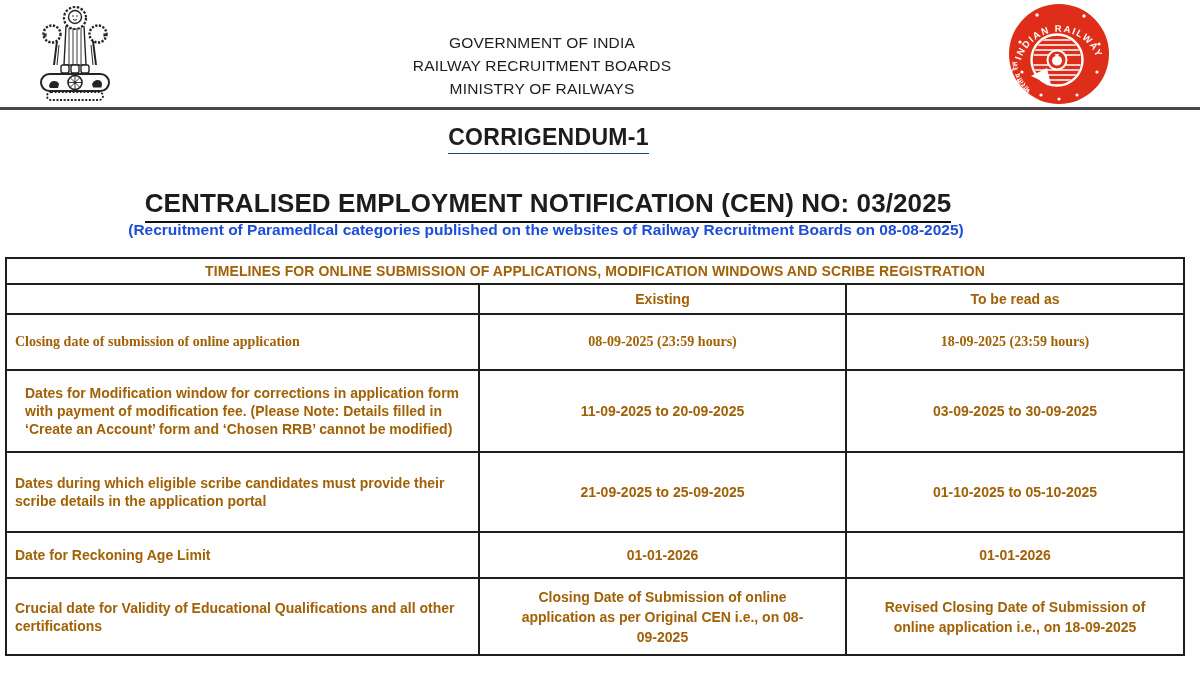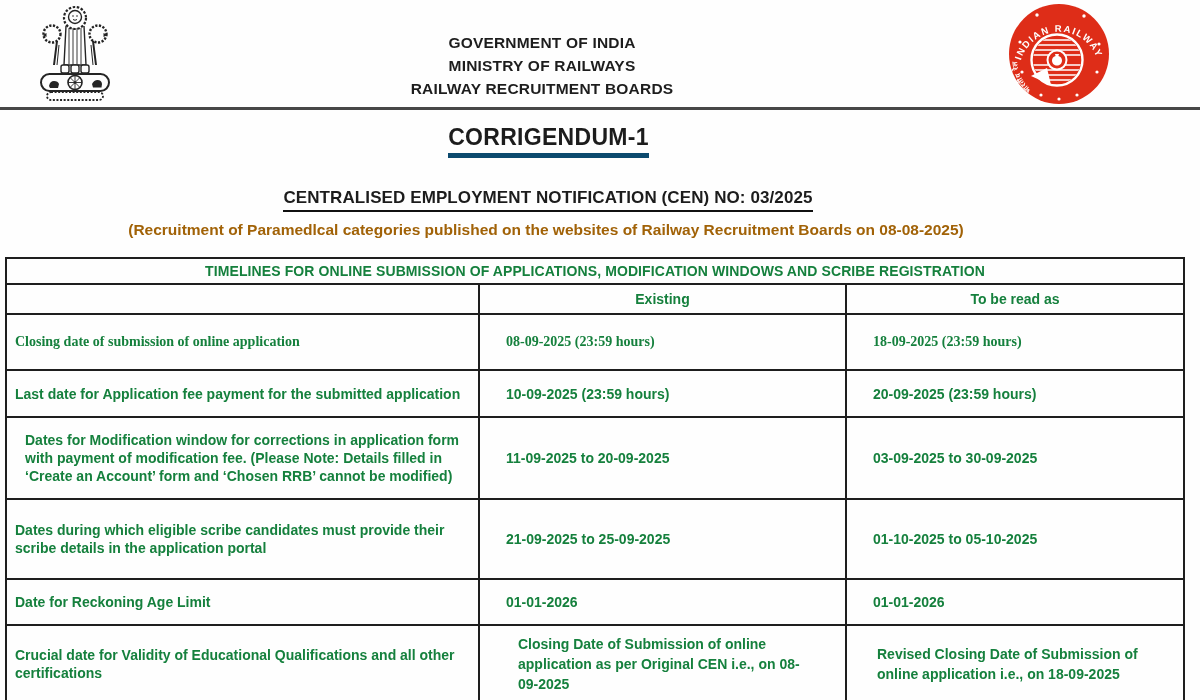--- a/index.html
+++ b/index.html
@@ -13,63 +13,63 @@
     overflow: hidden;
   }
 
   
   .emblem { position: absolute; left: 33px; top: 3px; width: 84px; height: 102px; }
   .org-block {
     position: absolute; top: 31px; left: 0; width: 1084px;
     text-align: center;
   }
   .org-line {
-    font-size: 15.5px; font-weight: bold; line-height: 23px;
+    font-size: 15.5px; font-weight: normal; line-height: 23px;
     letter-spacing: 0.2px; color: #1d1d1d;
   }
   .railway-logo { position: absolute; left: 1007px; top: 2px; width: 104px; height: 104px; }
   .header-rule {
     position: absolute; top: 107px; left: 0; width: 1200px; height: 3px;
     background: #474747;
   }
 
   
   .corrigendum-title {
     position: absolute; top: 124px; left: 0; width: 1097px; text-align: center;
   }
   .corrigendum-title span {
     display: inline-block; font-size: 23px; font-weight: bold; letter-spacing: 0.3px;
-    border-bottom: 5px solid #0c4a6e; padding-bottom: 2px;
+    border-bottom: 1px solid #0c4a6e; padding-bottom: 2px;
   }
   .cen-title {
     position: absolute; top: 188px; left: 0; width: 1096px; text-align: center;
   }
   .cen-title span {
-    display: inline-block; font-size: 17px; font-weight: bold; letter-spacing: 0.1px;
+    display: inline-block; font-size: 26px; font-weight: bold; letter-spacing: 0.1px;
     border-bottom: 2.5px solid #101010; padding-bottom: 2px;
   }
   .cen-subtitle {
     position: absolute; top: 221px; left: 0; width: 1092px; text-align: center;
-    font-size: 15.5px; font-weight: bold; color: #a16207;
+    font-size: 15.5px; font-weight: bold; color: #1d4ed8;
   }
 
   
   table.timeline {
     position: absolute; top: 257px; left: 5px; width: 1178px;
     border-collapse: collapse; table-layout: fixed;
   }
   table.timeline td, table.timeline th {
     border: 2px solid #1e1e1e;
-    font-size: 14px; font-weight: bold; color: #15803d;
+    font-size: 14px; font-weight: bold; color: #a16207;
     vertical-align: middle;
   }
   .tbl-title-cell { text-align: center; font-size: 15px; height: 26px; letter-spacing: 0.1px; }
   .tbl-head-cell  { text-align: center; font-size: 15px; height: 26px; }
   td.label-cell { text-align: left; padding: 3px 10px 3px 8px; line-height: 18px; }
-  td.value-cell { text-align: left; padding: 3px 26px; line-height: 20px; }
+  td.value-cell { text-align: center; padding: 3px 26px; line-height: 20px; }
   .col-label { width: 473px; }
   .col-existing { width: 367px; }
   .col-revised { width: 338px; }
 </style>
 </head>
 <body>
 
 <div class="emblem">
   <svg viewBox="0 0 84 102" width="84" height="102" xmlns="http://www.w3.org/2000/svg">
     <g stroke="#242424" fill="none" stroke-width="1.4">
@@ -104,22 +104,22 @@
       <path d="M16,83 q1,-5 5,-5 q4,0 5,3 l-1,4 h-8 z" fill="#242424" stroke="none"></path>
       <path d="M59,81 q2,-4 5.5,-4 q4,0 4.5,4 l-0.5,3.5 h-8.5 z" fill="#242424" stroke="none"></path>
 
       <rect x="14" y="89" width="56" height="8" rx="4" stroke-dasharray="2,1.6" stroke-width="1.8"></rect>
     </g>
   </svg>
 </div>
 
 <div class="org-block">
   <div class="org-line">GOVERNMENT OF INDIA</div>
+  <div class="org-line">RAILWAY RECRUITMENT BOARDS</div>
   <div class="org-line">MINISTRY OF RAILWAYS</div>
-  <div class="org-line">RAILWAY RECRUITMENT BOARDS</div>
 </div>
 
 <div class="railway-logo">
   <svg viewBox="0 0 104 104" width="104" height="104" xmlns="http://www.w3.org/2000/svg">
     <defs>
       <path id="arcTop" d="M 13,62 A 40,40 0 0 1 91,60" fill="none"></path>
       <path id="arcLeft" d="M 27,90 A 41,41 0 0 1 10,54" fill="none"></path>
       <clipPath id="innerClip">
           <circle cx="50" cy="58" r="24"></circle>
         </clipPath>
@@ -184,25 +184,20 @@
       <td class="tbl-head-cell">Existing</td>
       <td class="tbl-head-cell">To be read as</td>
     </tr>
 
     <tr style="height:56px;font-family:Liberation Serif, serif;">
       <td class="label-cell">Closing date of submission of online application</td>
       <td class="value-cell">08-09-2025 (23:59 hours)</td>
       <td class="value-cell">18-09-2025 (23:59 hours)</td>
     </tr>
 
-    <tr style="height:47px;">
-      <td class="label-cell">Last date for Application fee payment for the submitted application</td>
-      <td class="value-cell">10-09-2025 (23:59 hours)</td>
-      <td class="value-cell">20-09-2025 (23:59 hours)</td>
-    </tr>
 
     <tr style="height:82px;">
       <td class="label-cell" style="padding-left:18px;">Dates for Modification window for corrections in application form with payment of modification fee. (Please Note: Details filled in ‘Create an Account’ form and ‘Chosen RRB’ cannot be modified)</td>
       <td class="value-cell">11-09-2025 to 20-09-2025</td>
       <td class="value-cell">03-09-2025 to 30-09-2025</td>
     </tr>
 
     <tr style="height:80px;">
       <td class="label-cell">Dates during which eligible scribe candidates must provide their scribe details in the application portal</td>
       <td class="value-cell">21-09-2025 to 25-09-2025</td>

